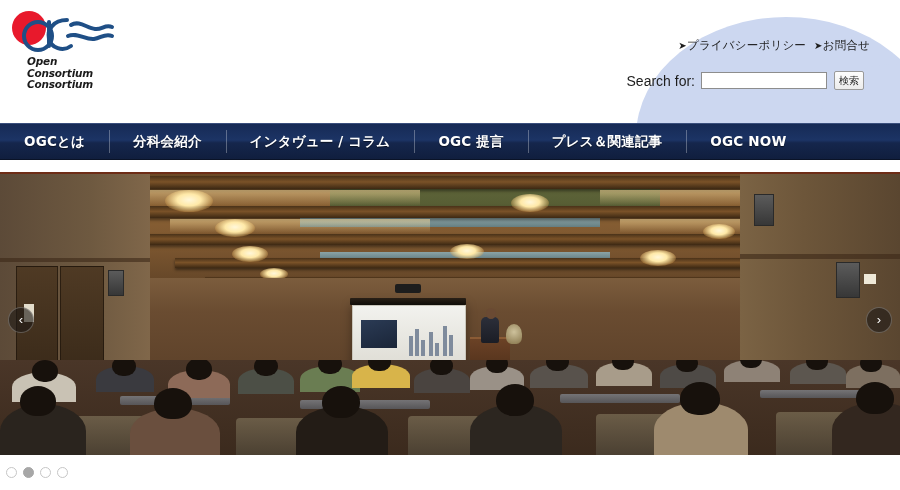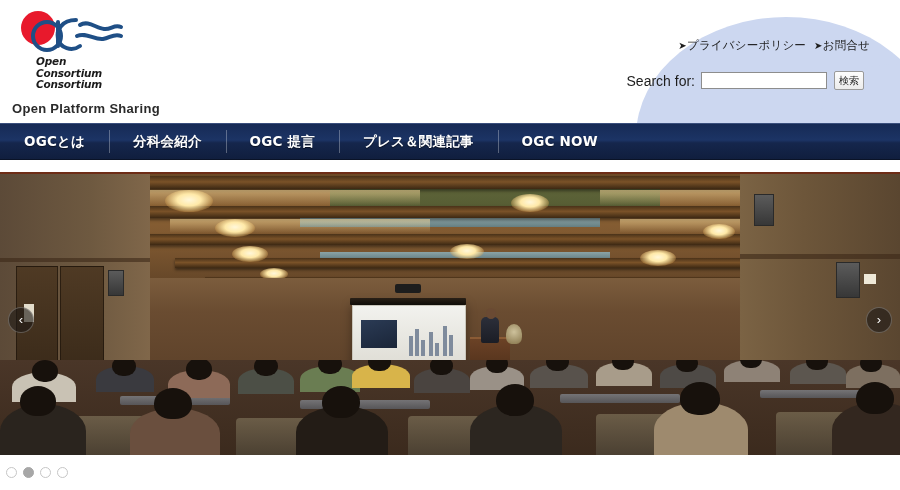--- a/index.html
+++ b/index.html
@@ -48,21 +48,21 @@
     top: 64px;
     width: 150px;
     height: 140px;
     background: #ccd7f0;
     border-radius: 80px 80px 60px 60px / 70px 70px 60px 60px;
   }
 
   
   .logo-wrap {
     position: absolute;
-    left: 14px;
+    left: 5px;
     top: 8px;
     width: 180px;
     height: 86px;
   }
   .logo-mark {
     position: absolute;
     left: 0;
     top: 0;
     width: 120px;
     height: 58px;
@@ -433,36 +433,36 @@
         <path d="M66 17 C74 12 82 20 90 21 C97 22 100 16 107 19" fill="none" stroke="#1f4f86" stroke-width="4" stroke-linecap="round"></path>
         <path d="M63 28 C72 24 80 32 89 31 C96 30 100 25 107 28" fill="none" stroke="#1f4f86" stroke-width="4" stroke-linecap="round"></path>
       </svg>
       <div class="logo-text">
         <div>Open</div>
         <div>Consortium</div>
         <div>Consortium</div>
       </div>
     </div>
 
-    <div class="tagline">Open Platform Sharing</div>
 
     <div class="toplinks">
       <a href="#"><span class="arrow-glyph">➤</span><span>プライバシーポリシー</span></a><span class="sep"></span><a href="#"><span class="arrow-glyph">➤</span><span>お問合せ</span></a>
     </div>
 
     <div class="searchbar">
       <span class="search-label">Search for:</span>
       <input class="search-input" type="text" value="" style="">
       <button class="search-btn">検索</button>
     </div>
   </div>
 
   <nav class="navbar">
     <div class="nav-item">OGCとは</div>
     <div class="nav-item">分科会紹介</div>
+    <div class="nav-item">インタヴュー / コラム</div>
     <div class="nav-item">OGC 提言</div>
     <div class="nav-item">プレス＆関連記事</div>
     <div class="nav-item">OGC NOW</div>
   </nav>
 
   <div class="carousel">
 
     <div class="photo">
 
       <div class="ceiling">

